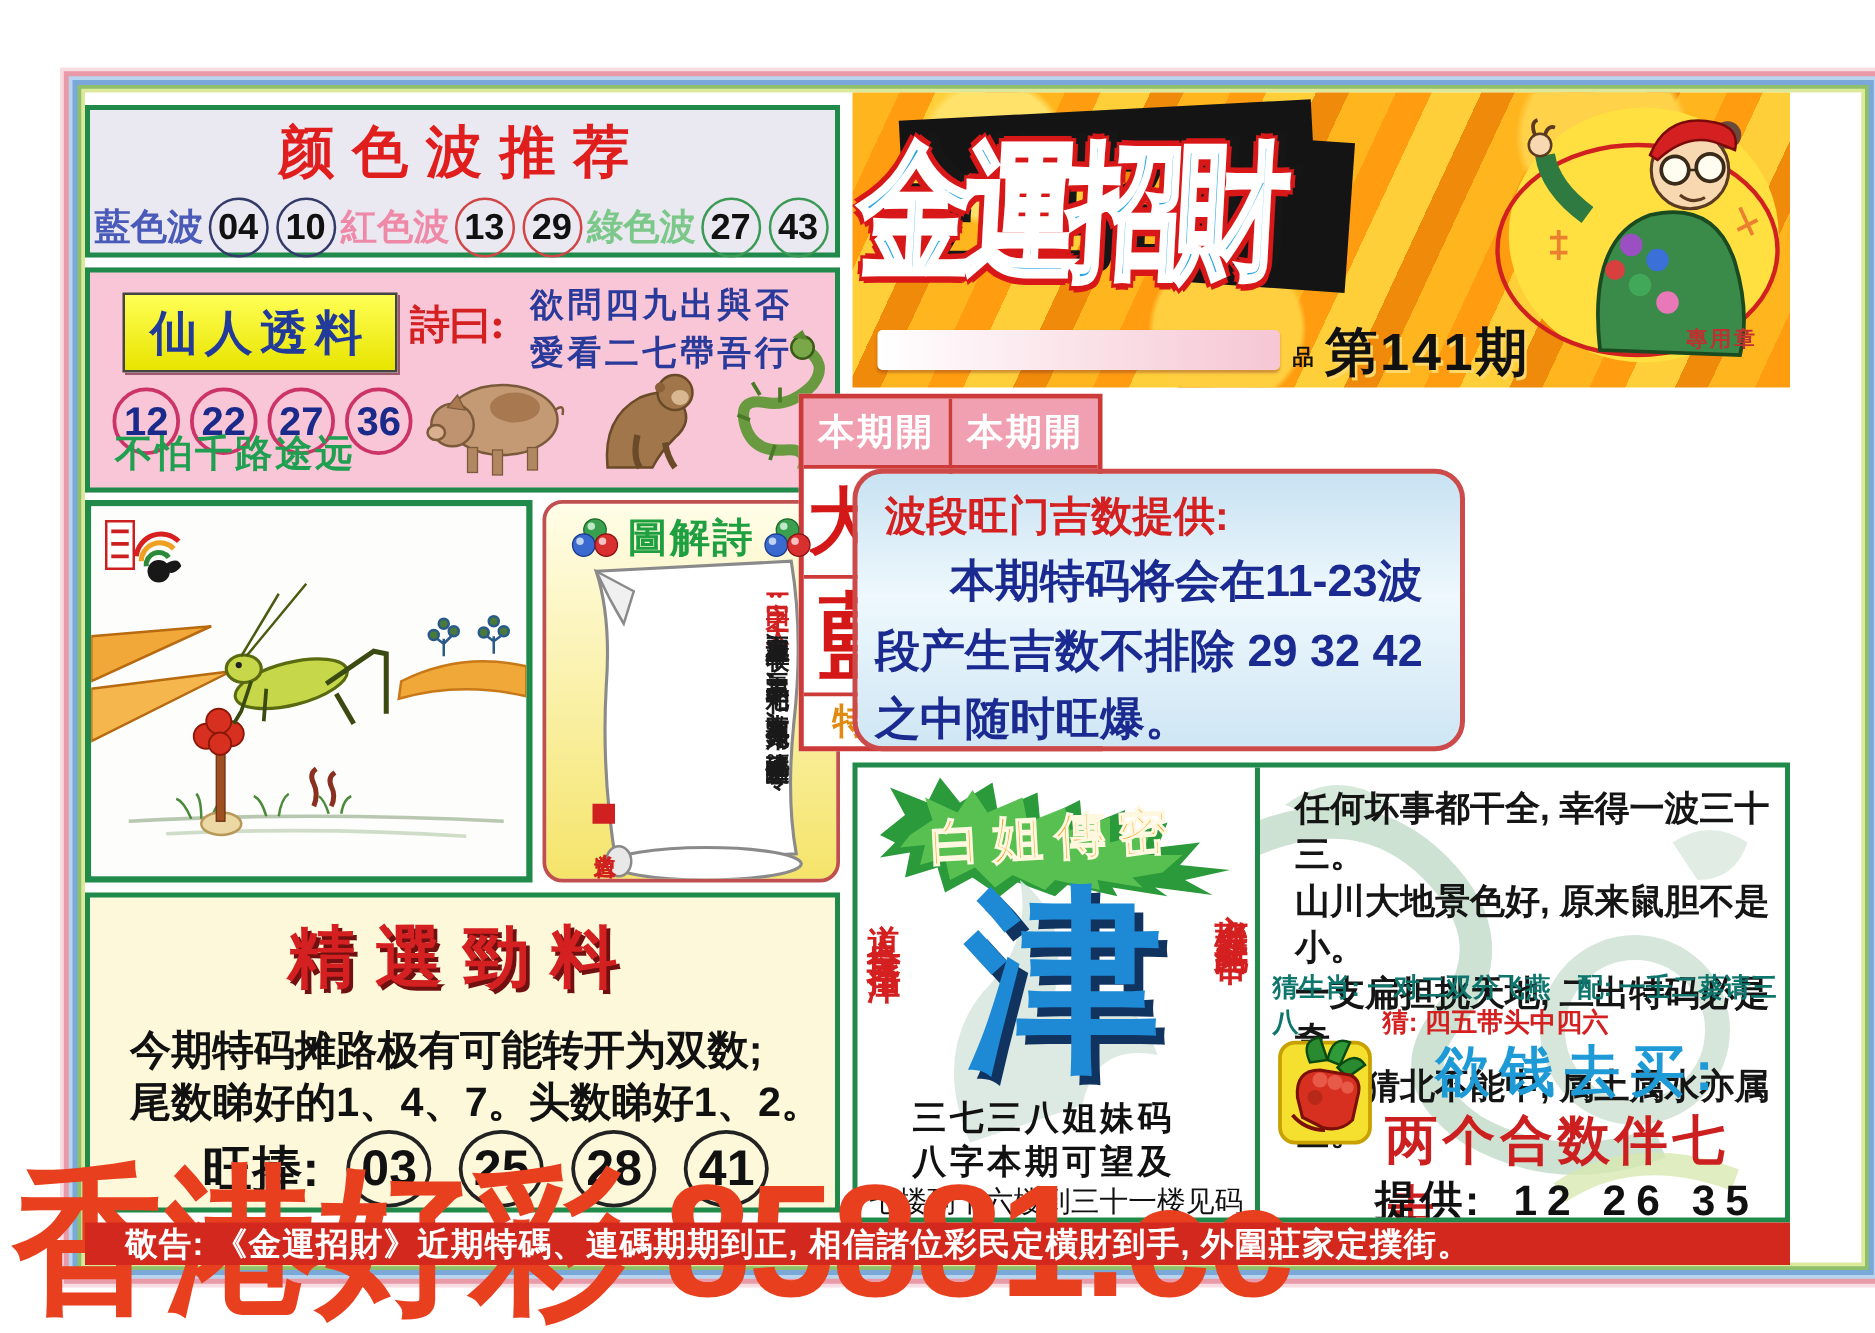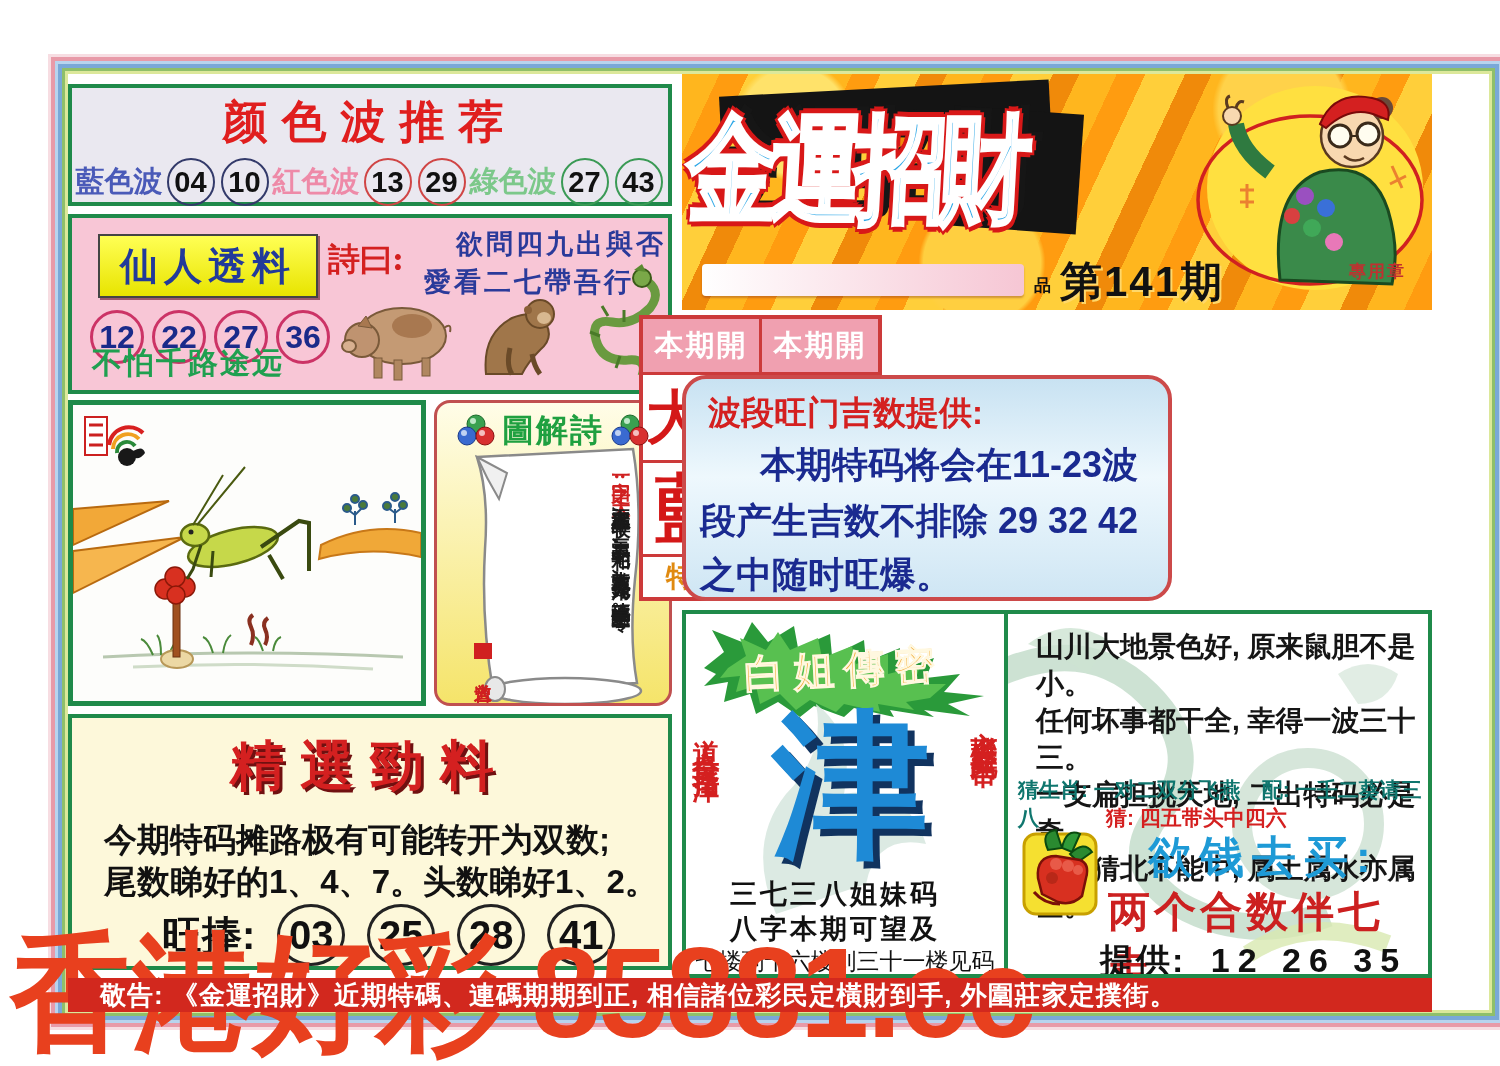--- a/index.html
+++ b/index.html
@@ -26,21 +26,21 @@
   .num-circle{display:inline-flex;align-items:center;justify-content:center;border-radius:50%;background:transparent;font-weight:bold;color:#111;}
   .cw-c{width:44px;height:44px;font-size:29px;margin:0 2px;}
   .cw-blue{border:2px solid #333a6a;} .cw-red{border:2px solid #d04545;} .cw-green{border:2px solid #3a9a55;}
 
   
   #fairy{left:0;top:140px;width:604px;height:180px;border:4px solid #1f8a4a;background:#f8c6d6;}
   .fairy-box{position:absolute;left:26px;top:16px;width:216px;height:60px;background:linear-gradient(180deg,#ffff55,#e8e400);
     border:2px solid #444;display:flex;align-items:center;justify-content:center;
     font-size:38px;font-weight:900;color:#223a9a;letter-spacing:6px;box-shadow:2px 2px 0 #9a5a6a;}
   .poem-label{position:absolute;left:256px;top:20px;font-size:32px;font-weight:900;color:#d42020;}
-  .poem-line1{position:absolute;left:352px;top:8px;font-size:27px;font-weight:900;color:#2a3a9a;letter-spacing:3px;margin-left:32px;}
+  .poem-line1{position:absolute;left:352px;top:8px;font-size:27px;font-weight:900;color:#2a3a9a;letter-spacing:3px;}
   .poem-line2{position:absolute;left:352px;top:46px;font-size:27px;font-weight:900;color:#2a3a9a;letter-spacing:3px;}
   .fairy-nums{position:absolute;left:18px;top:92px;display:flex;gap:8px;}
   .fn-c{width:48px;height:48px;border:3px solid #cc3366;font-size:32px;color:#1a2a8a;}
   .fairy-footer{position:absolute;left:20px;bottom:6px;font-size:30px;font-weight:900;color:#1fa050;letter-spacing:2px;}
   .animal{position:absolute;}
 
   
   #picture{left:0;top:326px;width:358px;height:306px;border:5px solid #1f8a4a;background:#fdfdfb;}
 
   
@@ -406,22 +406,22 @@
 
     <div class="bs-right">
       <svg class="dragon-bg" width="428" height="360" viewBox="0 0 428 360">
         <path d="M-10,60 Q80,20 140,80 Q200,140 150,200 Q110,250 170,290 Q240,330 320,300" stroke="#bcd8c4" stroke-width="26" fill="none" opacity="0.75"></path>
         <circle cx="300" cy="210" r="66" stroke="#c4dcca" stroke-width="20" fill="none" opacity="0.7"></circle>
         <path d="M240,340 Q300,300 380,330" stroke="#d8e8b0" stroke-width="18" fill="none" opacity="0.8"></path>
         <path d="M20,30 Q60,0 100,26 L80,60 Q50,40 20,30 Z" fill="#cde4d2" opacity="0.8"></path>
         <path d="M330,60 q30,-20 60,0 q-10,30 -40,30 Z" fill="#d4e6d8" opacity="0.7"></path>
       </svg>
       <div class="dp-poem">
+        <div>任何坏事都干全, 幸得一波三十三。</div>
         <div>山川大地景色好, 原来鼠胆不是小。</div>
-        <div>任何坏事都干全, 幸得一波三十三。</div>
         <div>一支扁担挑天地, 二出特码必是奇。</div>
         <div>猜南猜北不能中, 属土属水亦属金。</div>
       </div>
       <div class="dp-hint1">猜生肖: 一对二双分飞燕　配: 一壬二葵请三八</div>
       <div class="dp-hint2">猜: 四五带头中四六</div>
       <svg class="fist-svg" width="80" height="92" viewBox="0 0 80 92">
         <rect x="2" y="8" width="72" height="80" rx="12" fill="#f5e030" stroke="#c8a000" stroke-width="3"></rect>
         <path d="M26,24 Q18,6 34,4 L40,22 Z" fill="#2a8a30" stroke="#0a4a10" stroke-width="2"></path>
         <path d="M40,22 Q44,2 58,8 L50,26 Z" fill="#2f9a38" stroke="#0a4a10" stroke-width="2"></path>
         <path d="M48,28 Q62,14 70,26 L56,36 Z" fill="#2a8a30" stroke="#0a4a10" stroke-width="2"></path>

